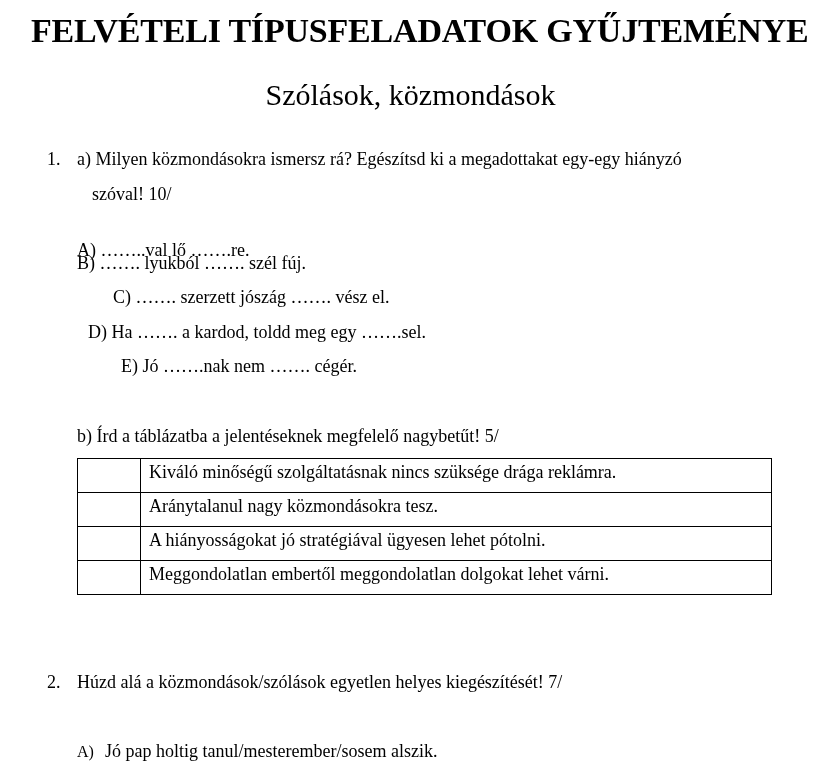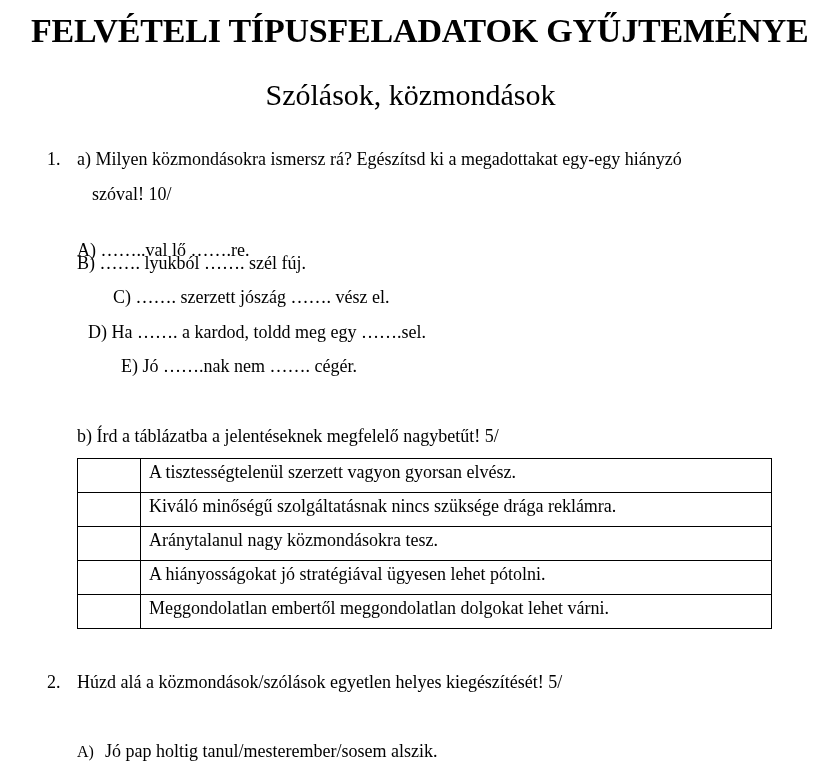--- a/index.html
+++ b/index.html
@@ -37,24 +37,20 @@
     <div class="abs line" style="left:77px; top:218px;margin-top:22px;">A) ……..val lő …….re.</div>
     <div class="abs line" style="left:77px; top:253px;">B) ……. lyukból ……. szél fúj.</div>
     <div class="abs line" style="left:77px; top:287px;margin-left:36px;">C) ……. szerzett jószág ……. vész el.</div>
     <div class="abs line" style="left:88px; top:322px;">D) Ha ……. a kardod, toldd meg egy …….sel.</div>
     <div class="abs line" style="left:77px; top:356px;margin-left:44px;">E) Jó …….nak nem ……. cégér.</div>
 
     <div class="abs line" style="left:77px; top:426px;">b) Írd a táblázatba a jelentéseknek megfelelő nagybetűt! 5/</div>
 
     <table class="table">
       <tbody>
-          <tr>
-        <td class="blank"></td>
-        <td>A tisztességtelenül szerzett vagyon gyorsan elvész.</td>
-      </tr>
       <tr>
         <td class="blank"></td>
         <td>Kiváló minőségű szolgáltatásnak nincs szüksége drága reklámra.</td>
       </tr>
       <tr>
         <td class="blank"></td>
         <td>Aránytalanul nagy közmondásokra tesz.</td>
       </tr>
       <tr>
         <td class="blank"></td>
@@ -63,17 +59,17 @@
       <tr>
         <td class="blank"></td>
         <td>Meggondolatlan embertől meggondolatlan dolgokat lehet várni.</td>
       </tr>
     </tbody>
       </table>
   </div>
 
   <div>
     <div class="abs line num" style="top:672px;">2.</div>
-    <div class="abs line" style="left:77px; top:672px;">Húzd alá a közmondások/szólások egyetlen helyes kiegészítését! 5/</div>
+    <div class="abs line" style="left:77px; top:672px;">Húzd alá a közmondások/szólások egyetlen helyes kiegészítését! 7/</div>
     <div class="abs line" style="left:77px; top:741px; font-size:16px; top:743px;">A)</div>
     <div class="abs line" style="left:105px; top:741px;">Jó pap holtig tanul/mesterember/sosem alszik.</div>
   </div>
 </div>
 
 </body></html>

